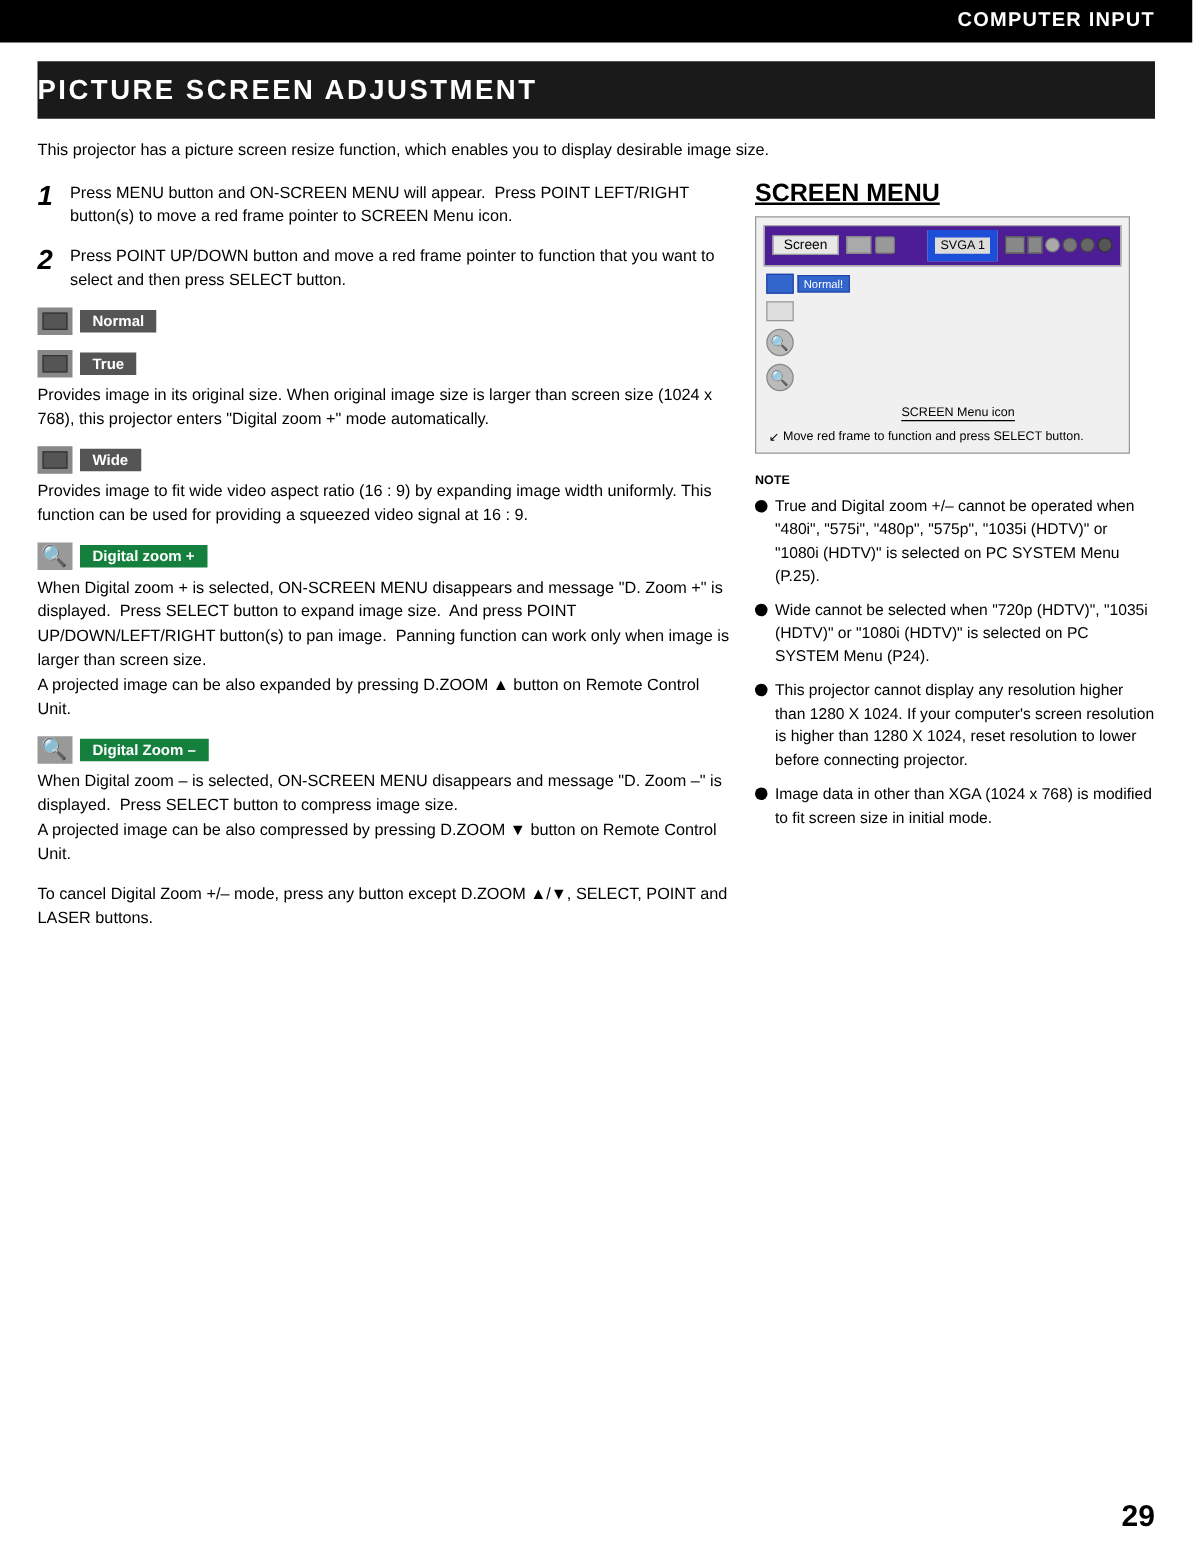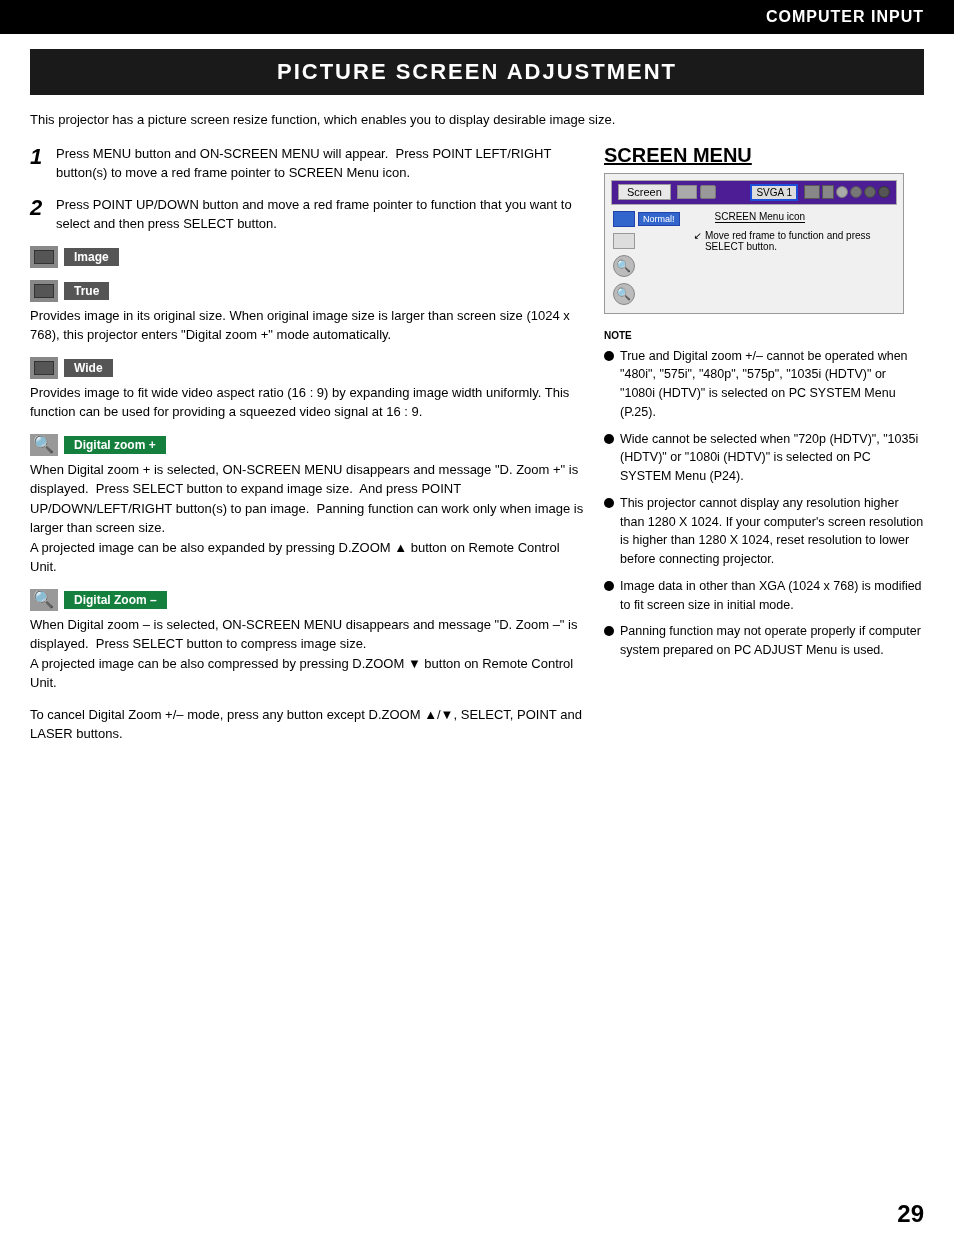--- a/index.html
+++ b/index.html
@@ -26,21 +26,21 @@
 
     
     .main-content {
       padding: 0 30px 30px 30px;
     }
 
     
     .page-title-bar {
       background: #1a1a1a;
       color: #ffffff;
-      text-align: center;
+      text-align: left;
       padding: 10px 0;
       font-size: 22px;
       font-weight: bold;
       letter-spacing: 2px;
       margin: 15px 0 15px 0;
     }
 
     
     .intro-text {
       font-size: 13px;
@@ -162,27 +162,28 @@
     .screen-tab {
       background: #e8e8e8;
       border: 1px solid #999;
       padding: 1px 8px;
       font-size: 11px;
     }
 
     .svga-label {
       font-size: 10px;
       background: #ddd;
-      border: 2px solid #1d4ed8;
+      border: 6px solid #1d4ed8;
       padding: 1px 4px;
     }
 
     .screen-menu-body {
       display: flex;
       gap: 8px;
+      flex-direction: column;
     }
 
     .screen-menu-left {
       display: flex;
       flex-direction: column;
       gap: 4px;
       padding: 2px;
     }
 
     .screen-menu-right {
@@ -259,21 +260,21 @@
       <div class="step">
         <div class="step-num"><em>2</em></div>
         <div class="step-text">Press POINT UP/DOWN button and move a red frame pointer to function that you want to select and then press SELECT button.</div>
       </div>
 
       <div class="function-section">
         <div class="function-header">
           <div class="func-icon">
             <div class="func-icon-inner"></div>
           </div>
-          <span class="func-label">Image</span>
+          <span class="func-label">Normal</span>
         </div>
       </div>
 
       <div class="function-section">
         <div class="function-header">
           <div class="func-icon">
             <div class="func-icon-inner"></div>
           </div>
           <span class="func-label">True</span>
         </div>
@@ -351,21 +352,21 @@
               <div style="width:22px;height:16px;background:#ddd;border:1px solid #999;margin-top:2px;"></div>
               <div style="width:22px;height:22px;background:#bbb;border-radius:50%;border:1px solid #888;margin-top:2px;display:flex;align-items:center;justify-content:center;">
                 <span style="font-size:12px;color:#444;">🔍</span>
               </div>
               <div style="width:22px;height:22px;background:#bbb;border-radius:50%;border:1px solid #888;margin-top:2px;display:flex;align-items:center;justify-content:center;">
                 <span style="font-size:12px;color:#444;">🔍</span>
               </div>
             </div>
 
             <div class="screen-menu-right">
-              <div style="font-size:10px;margin-bottom:6px;margin-left:25px;">
+              <div style="font-size:10px;margin-bottom:6px;margin-left:25px;text-align:center;">
                 <span style="border-bottom:1px solid #000;">SCREEN Menu icon</span>
               </div>
               <div style="font-size:10px;margin-left:4px;display:flex;align-items:flex-start;gap:3px;margin-top:8px;">
                 <span>↙</span>
                 <span>Move red frame to function and press SELECT button.</span>
               </div>
             </div>
           </div>
         </div>
       </div>
@@ -386,24 +387,20 @@
         <div class="note-item">
           <div class="note-bullet"></div>
           <span>This projector cannot display any resolution higher than 1280 X 1024.  If your computer's screen resolution is higher than 1280 X 1024, reset resolution to lower before connecting projector.</span>
         </div>
 
         <div class="note-item">
           <div class="note-bullet"></div>
           <span>Image data in other than XGA (1024 x 768) is modified to fit screen size in initial mode.</span>
         </div>
 
-        <div class="note-item">
-          <div class="note-bullet"></div>
-          <span>Panning function may not operate properly if computer system prepared on PC ADJUST Menu is used.</span>
-        </div>
       </div>
 
     </div>
   </div>
 
 </div>
 
 <div class="page-number">29</div>
 
 </body></html>

